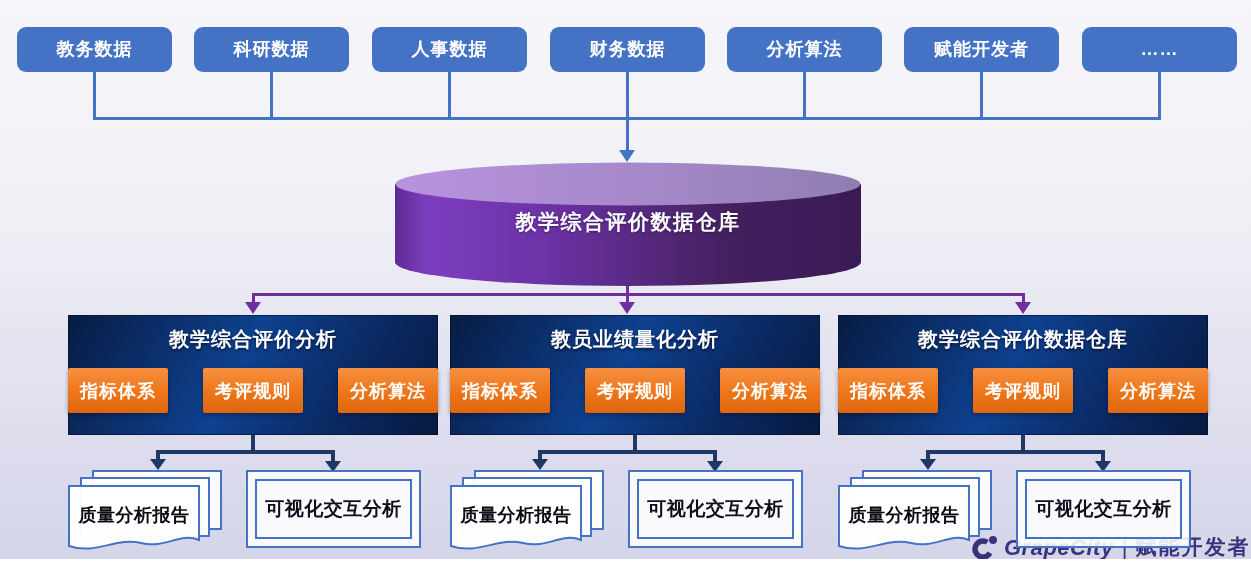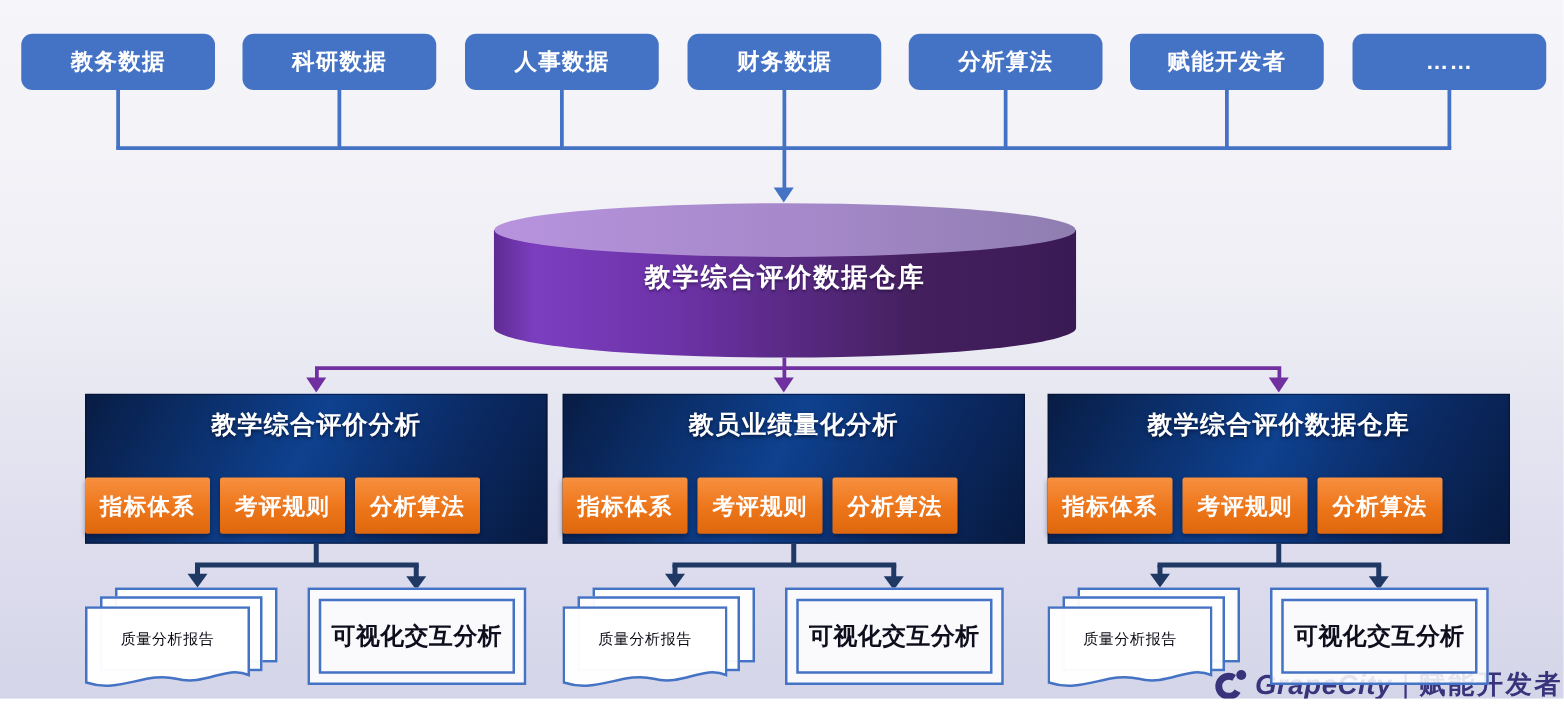--- a/index.html
+++ b/index.html
@@ -35,36 +35,36 @@
   
   .panel{
     position:absolute;top:315px;width:370px;height:120px;
     background:linear-gradient(118deg,var(--panel-dark,#081C44) 0%,var(--panel-mid,#0E418F) 46%,#0B2B66 72%,#071A40 100%);
     box-shadow:inset 0 0 0 1px rgba(5,15,40,.6);
   }
   .panel-title{
     margin-top:11px;text-align:center;color:#fff;font-weight:bold;font-size:20px;letter-spacing:1px;
     text-shadow:0 2px 3px rgba(0,0,20,.55);
   }
-  .btn-row{display:flex;justify-content:flex-start;gap:8px;margin-top:29px;}
+  .btn-row{display:flex;justify-content:space-between;gap:32px;margin-top:15px;}
   .metric-btn{
     width:100px;height:45px;border:none;border-radius:2px;
     background:linear-gradient(180deg,var(--orange-top,#F79040) 0%,#ED7519 55%,var(--orange-bottom,#DE670D) 100%);
     color:#fff;font-weight:bold;font-size:18px;letter-spacing:1px;
     font-family:inherit;box-shadow:0 2px 4px rgba(0,0,30,.35);
   }
   
   .doc-page{
     position:absolute;width:130px;height:60px;background:rgba(255,255,255,.95);
     border:2px solid var(--doc-border,#4472C4);box-sizing:border-box;
   }
   .doc-front{position:absolute;}
   .doc-label{
     position:absolute;width:128px;text-align:center;
-    font-weight:normal;font-size:12px;color:#0A0A14;letter-spacing:.5px;
+    font-weight:bold;font-size:18px;color:#0A0A14;letter-spacing:.5px;
   }
   
   .viz-box{
     position:absolute;top:470px;width:175px;height:78px;box-sizing:border-box;
     background:rgba(255,255,255,.87);border:2px solid var(--line-blue,#4472C4);z-index:2;
   }
   .viz-inner{
     position:absolute;inset:7px;border:2px solid var(--line-blue,#4472C4);
     display:flex;align-items:center;justify-content:center;
     font-weight:bold;font-size:19px;color:#0E0E1C;letter-spacing:.5px;

